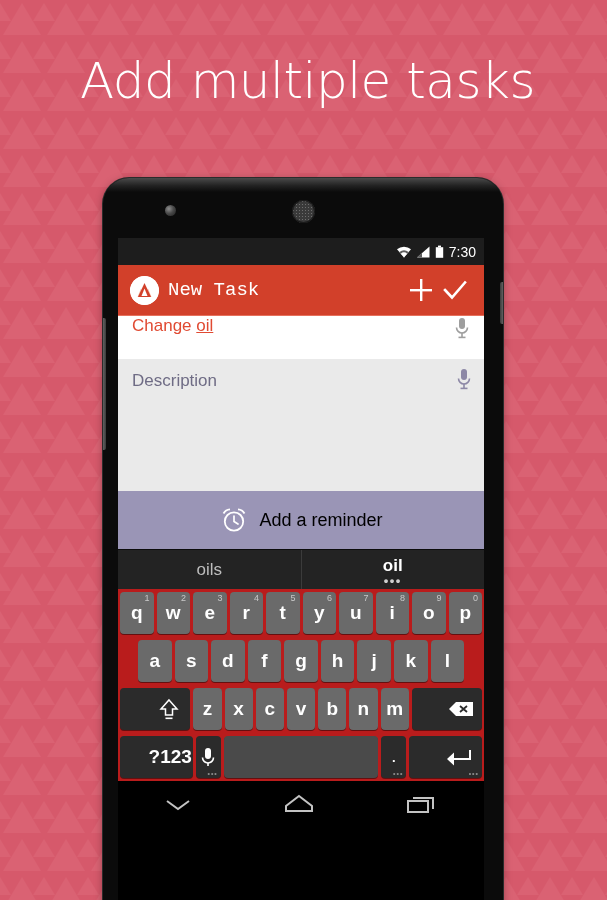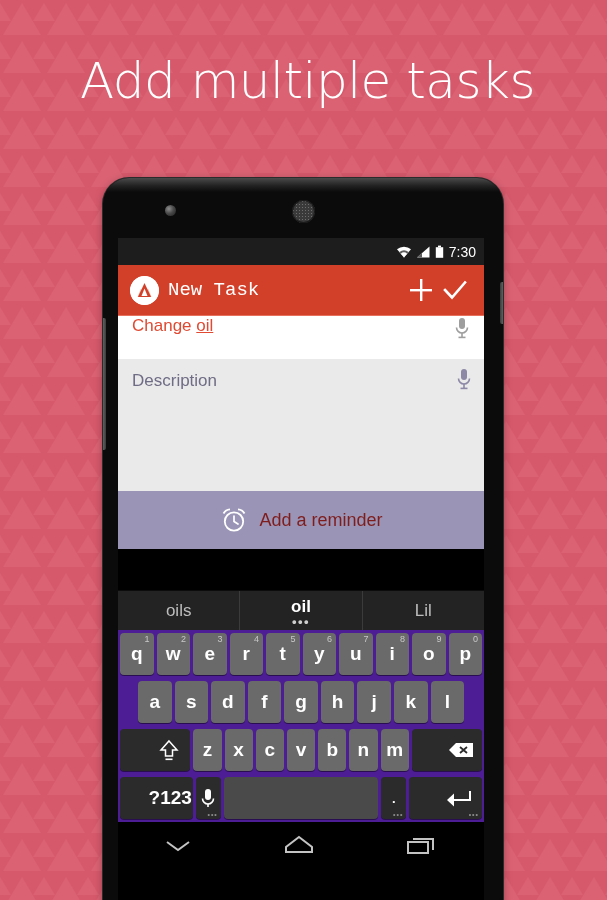--- a/index.html
+++ b/index.html
@@ -119,24 +119,24 @@
     padding:12px 14px 16px 14px; position:relative;
   }
   #desc-area .txt{ font-size:17px; color:#6f6c85; }
   .mic{ position:absolute; right:12px; top:8px; }
 
   
   #reminder{
     height:58px; background:#9a95b6;
     display:flex; align-items:center; justify-content:center; gap:10px;
   }
-  #reminder .txt{ color:#7f1d1d; font-size:18px; }
-
-  
-  #keyboard{ background:#4c1d95;margin-top:41px; }
+  #reminder .txt{ color:#000000; font-size:18px; }
+
+  
+  #keyboard{ background:#b91c1c; }
   #suggestions{
     height:40px; display:flex; align-items:stretch;
     background:#232323;
     border-top:1px solid #0c0c0c;
   }
   #suggestions .sug{
     flex:1; display:flex; flex-direction:column;
     align-items:center; justify-content:center; position:relative;
     color:#bdbdbd; font-size:17px;
   }
@@ -275,23 +275,20 @@
     <div id="keyboard">
 
       <div id="suggestions">
         <div class="sug">
           <span>oils</span>
         </div>
         <div class="sug active">
           <span>oil</span>
           <span class="dots">•••</span>
         </div>
-        <div class="sug">
-          <span>Lil</span>
-        </div>
       </div>
 
       <div class="krow" id="row1">
         <div class="key">
             <span>q</span>
             <span class="num">1</span>
           </div>
         <div class="key">
             <span>w</span>
             <span class="num">2</span>

